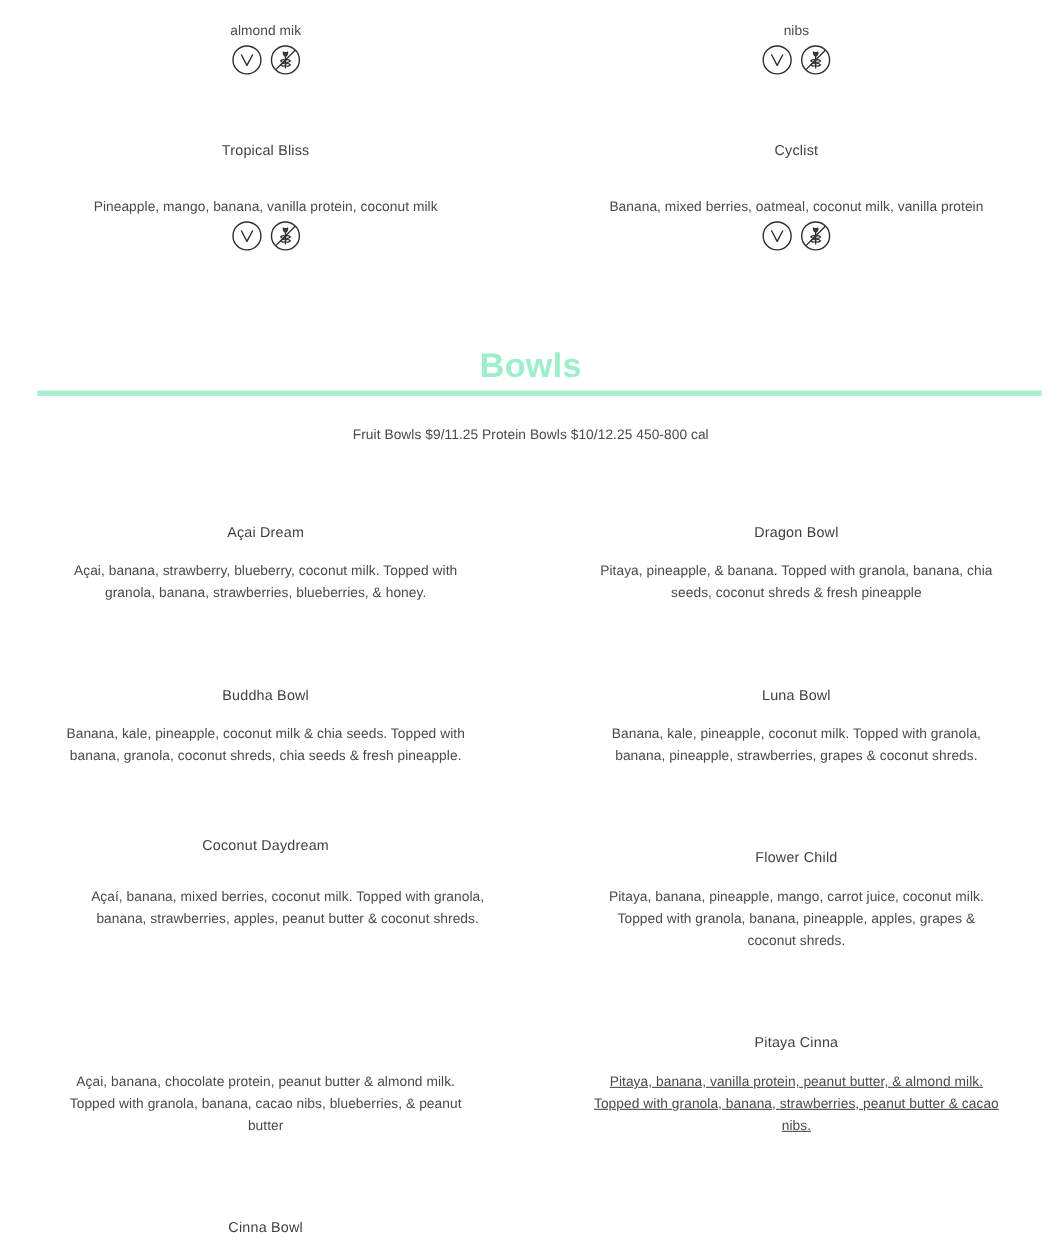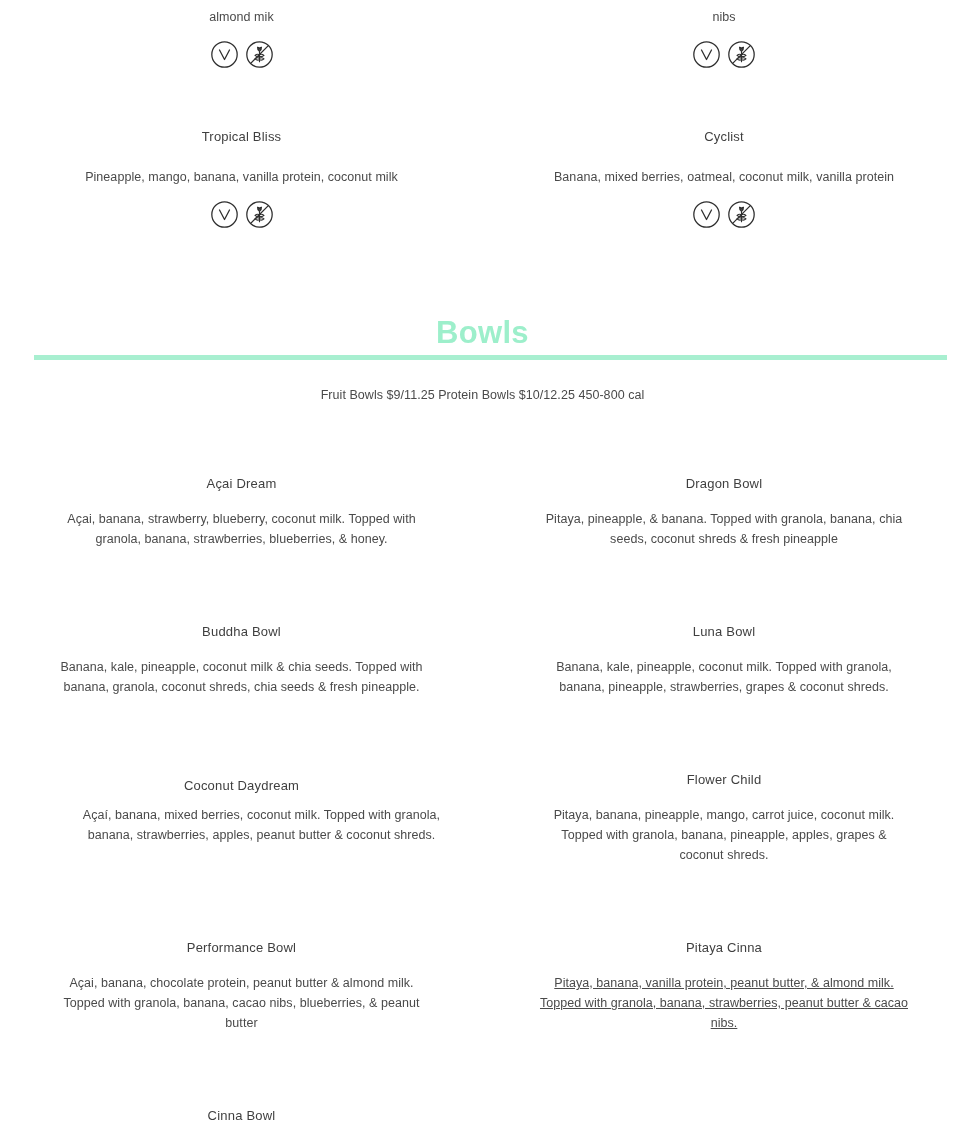--- a/index.html
+++ b/index.html
@@ -34,21 +34,21 @@
     color: #3f3f3f;
     letter-spacing: 0.2px;
     line-height: 26px;
     margin: 0;
   }
 
   .item-desc {
     font-size: 12.5px;
     line-height: 20px;
     color: #4a4a4a;
-    margin: 5px auto;
+    margin: 16px auto;
     letter-spacing: 0.05px;
   }
 
   .desc-narrow { max-width: 372px; }
   .desc-wide   { max-width: 380px; }
 
   
   .icon-row {
     display: flex;
     justify-content: center;
@@ -110,21 +110,21 @@
   .b-r1-name-l  { left: 0;   top: 471px; width: 483px; }
   .b-r1-name-r  { left: 483px; top: 471px; width: 482px; }
   .b-r1-desc-l  { left: 0;   top: 509px; width: 483px; }
   .b-r1-desc-r  { left: 483px; top: 509px; width: 482px; }
 
   .b-r2-name-l  { left: 0;   top: 619px; width: 483px; }
   .b-r2-name-r  { left: 483px; top: 619px; width: 482px; }
   .b-r2-desc-l  { left: 0;   top: 657px; width: 483px; }
   .b-r2-desc-r  { left: 483px; top: 657px; width: 482px; }
 
-  .b-r3-name-l  { left: 0;   top: 773px; width: 483px; }
+  .b-r3-name-l  { left: 0;   top: 756px; width: 483px; }
   .b-r3-name-r  { left: 483px; top: 767px; width: 482px; }
   .b-r3-desc-l  { left: 0;   top: 805px; width: 483px; padding-left: 40px; }
   .b-r3-desc-r  { left: 483px; top: 805px; width: 482px; }
 
   .b-r4-name-l  { left: 0;   top: 935px; width: 483px; }
   .b-r4-name-r  { left: 483px; top: 935px; width: 482px; }
   .b-r4-desc-l  { left: 0;   top: 973px; width: 483px; }
   .b-r4-desc-r  { left: 483px; top: 973px; width: 482px; }
 
   .b-r5-name-l  { left: 0;   top: 1103px; width: 483px; }
@@ -270,23 +270,20 @@
   <div class="abs b-r3-name-r item">
     <h3 class="item-name">Flower Child</h3>
   </div>
   <div class="abs b-r3-desc-l item">
     <p class="item-desc" style="max-width:372px;margin:0 auto;">Açaí, banana, mixed berries, coconut milk. Topped with granola, banana, strawberries, apples, peanut butter &amp; coconut shreds.</p>
   </div>
   <div class="abs b-r3-desc-r item">
     <p class="item-desc" style="max-width:354px;margin:0 auto;">Pitaya, banana, pineapple, mango, carrot juice, coconut milk. Topped with granola, banana, pineapple, apples, grapes &amp; coconut shreds.</p>
   </div>
 
-  <div class="abs b-r4-name-l item">
-    <h3 class="item-name">Performance Bowl</h3>
-  </div>
   <div class="abs b-r4-name-r item">
     <h3 class="item-name">Pitaya Cinna</h3>
   </div>
   <div class="abs b-r4-desc-l item">
     <p class="item-desc" style="max-width:362px;margin:0 auto;">Açai, banana, chocolate protein, peanut butter &amp; almond milk. Topped with granola, banana, cacao nibs, blueberries, &amp; peanut butter</p>
   </div>
   <div class="abs b-r4-desc-r item">
     <p class="item-desc" style="max-width:376px;margin:0 auto;text-decoration:underline;">Pitaya, banana, vanilla protein, peanut butter, &amp; almond milk. Topped with granola, banana, strawberries, peanut butter &amp; cacao nibs.</p>
   </div>
 

